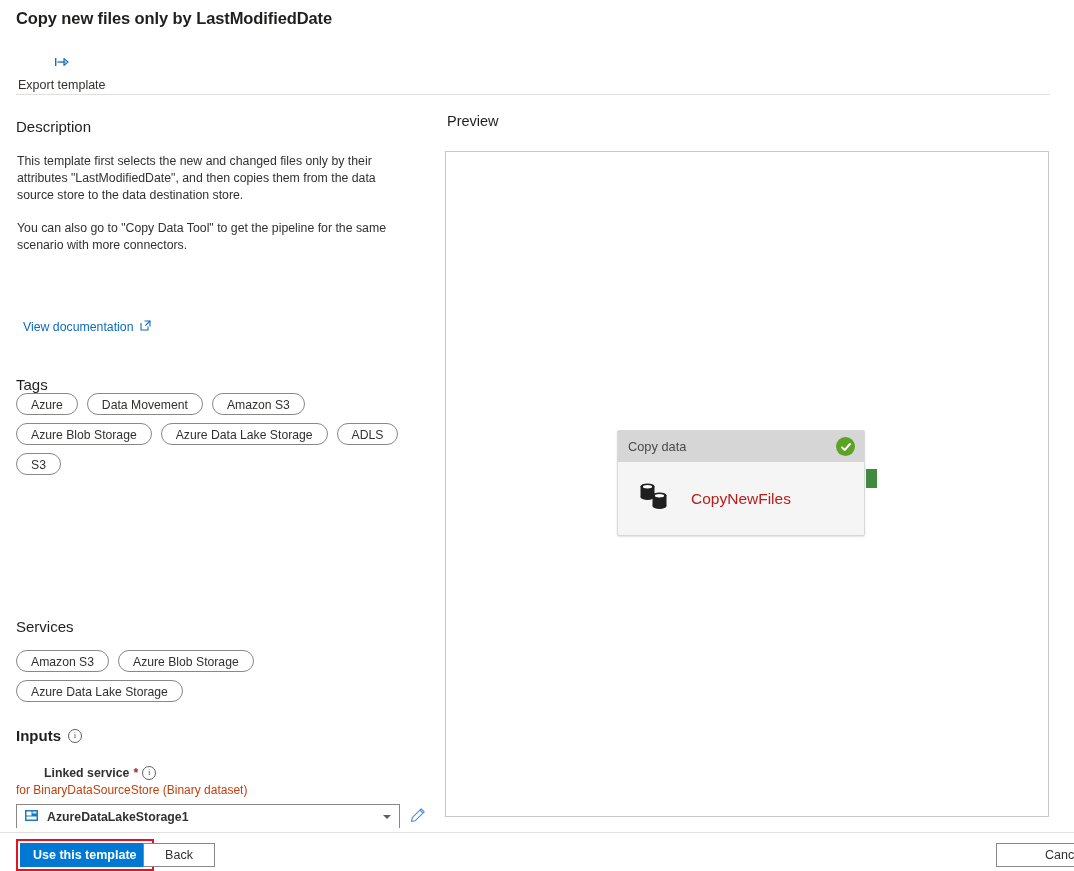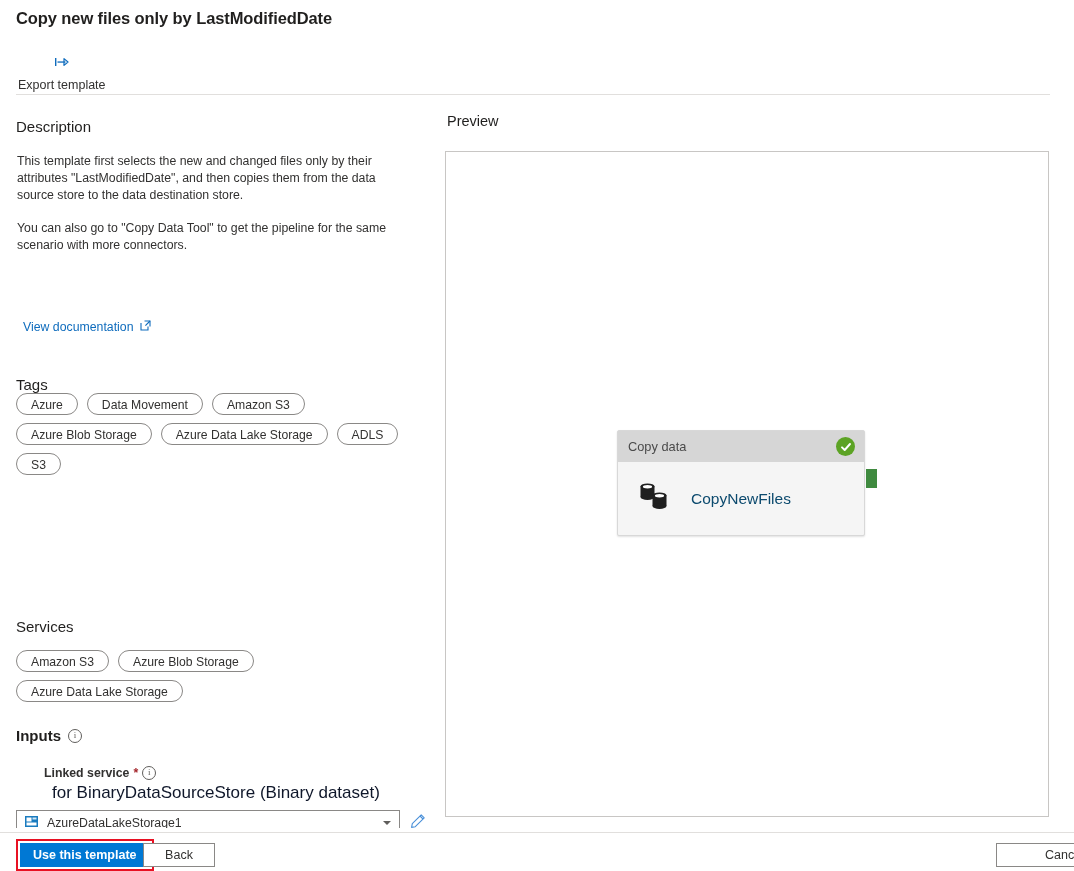--- a/index.html
+++ b/index.html
@@ -185,24 +185,23 @@
     font-size: 12.3px;
     font-weight: bold;
     color: #323130;
     display: flex;
     align-items: center;
     gap: 4px;
     padding-left: 28px;
   }
   .req-star { color: #a4262c; font-weight: bold; }
   .field-sub {
-    font-size: 17px;
-    color: #0f172a;
+    font-size: 12px;
+    color: #c2410c;
     margin-top: 3px;
-    margin-left: 36px;
   }
 
   .field-row {
     display: flex;
     align-items: center;
     gap: 10px;
     margin-top: 7px;
   }
   .combo {
     position: relative;
@@ -210,20 +209,21 @@
     height: 25px;
     border: 1px solid #8a8886;
     background: #fff;
     display: flex;
     align-items: center;
     padding: 0 6px 0 8px;
     box-sizing: border-box;
     cursor: pointer;
     font-size: 12.3px;
     color: #323130;
+    font-weight: bold;
   }
   .combo .svc-icon { margin-right: 9px; display: block; }
   .combo .combo-val { flex: 1; }
   .chev {
     width: 0; height: 0;
     border-left: 4px solid transparent;
     border-right: 4px solid transparent;
     border-top: 4px solid #605e5c;
     margin-right: 2px;
   }
@@ -293,21 +293,21 @@
   .node-body {
     height: 73px;
     display: flex;
     align-items: center;
     padding-left: 21px;
     gap: 21px;
     box-sizing: border-box;
   }
   .node-title {
     font-size: 15.5px;
-    color: #0c4a6e;
+    color: #b91c1c;
     text-align: center;
   }
   .node-port {
     position: absolute;
     left: 420px;
     top: 317px;
     width: 11px;
     height: 19px;
     background: #3f8a3f;
   }

